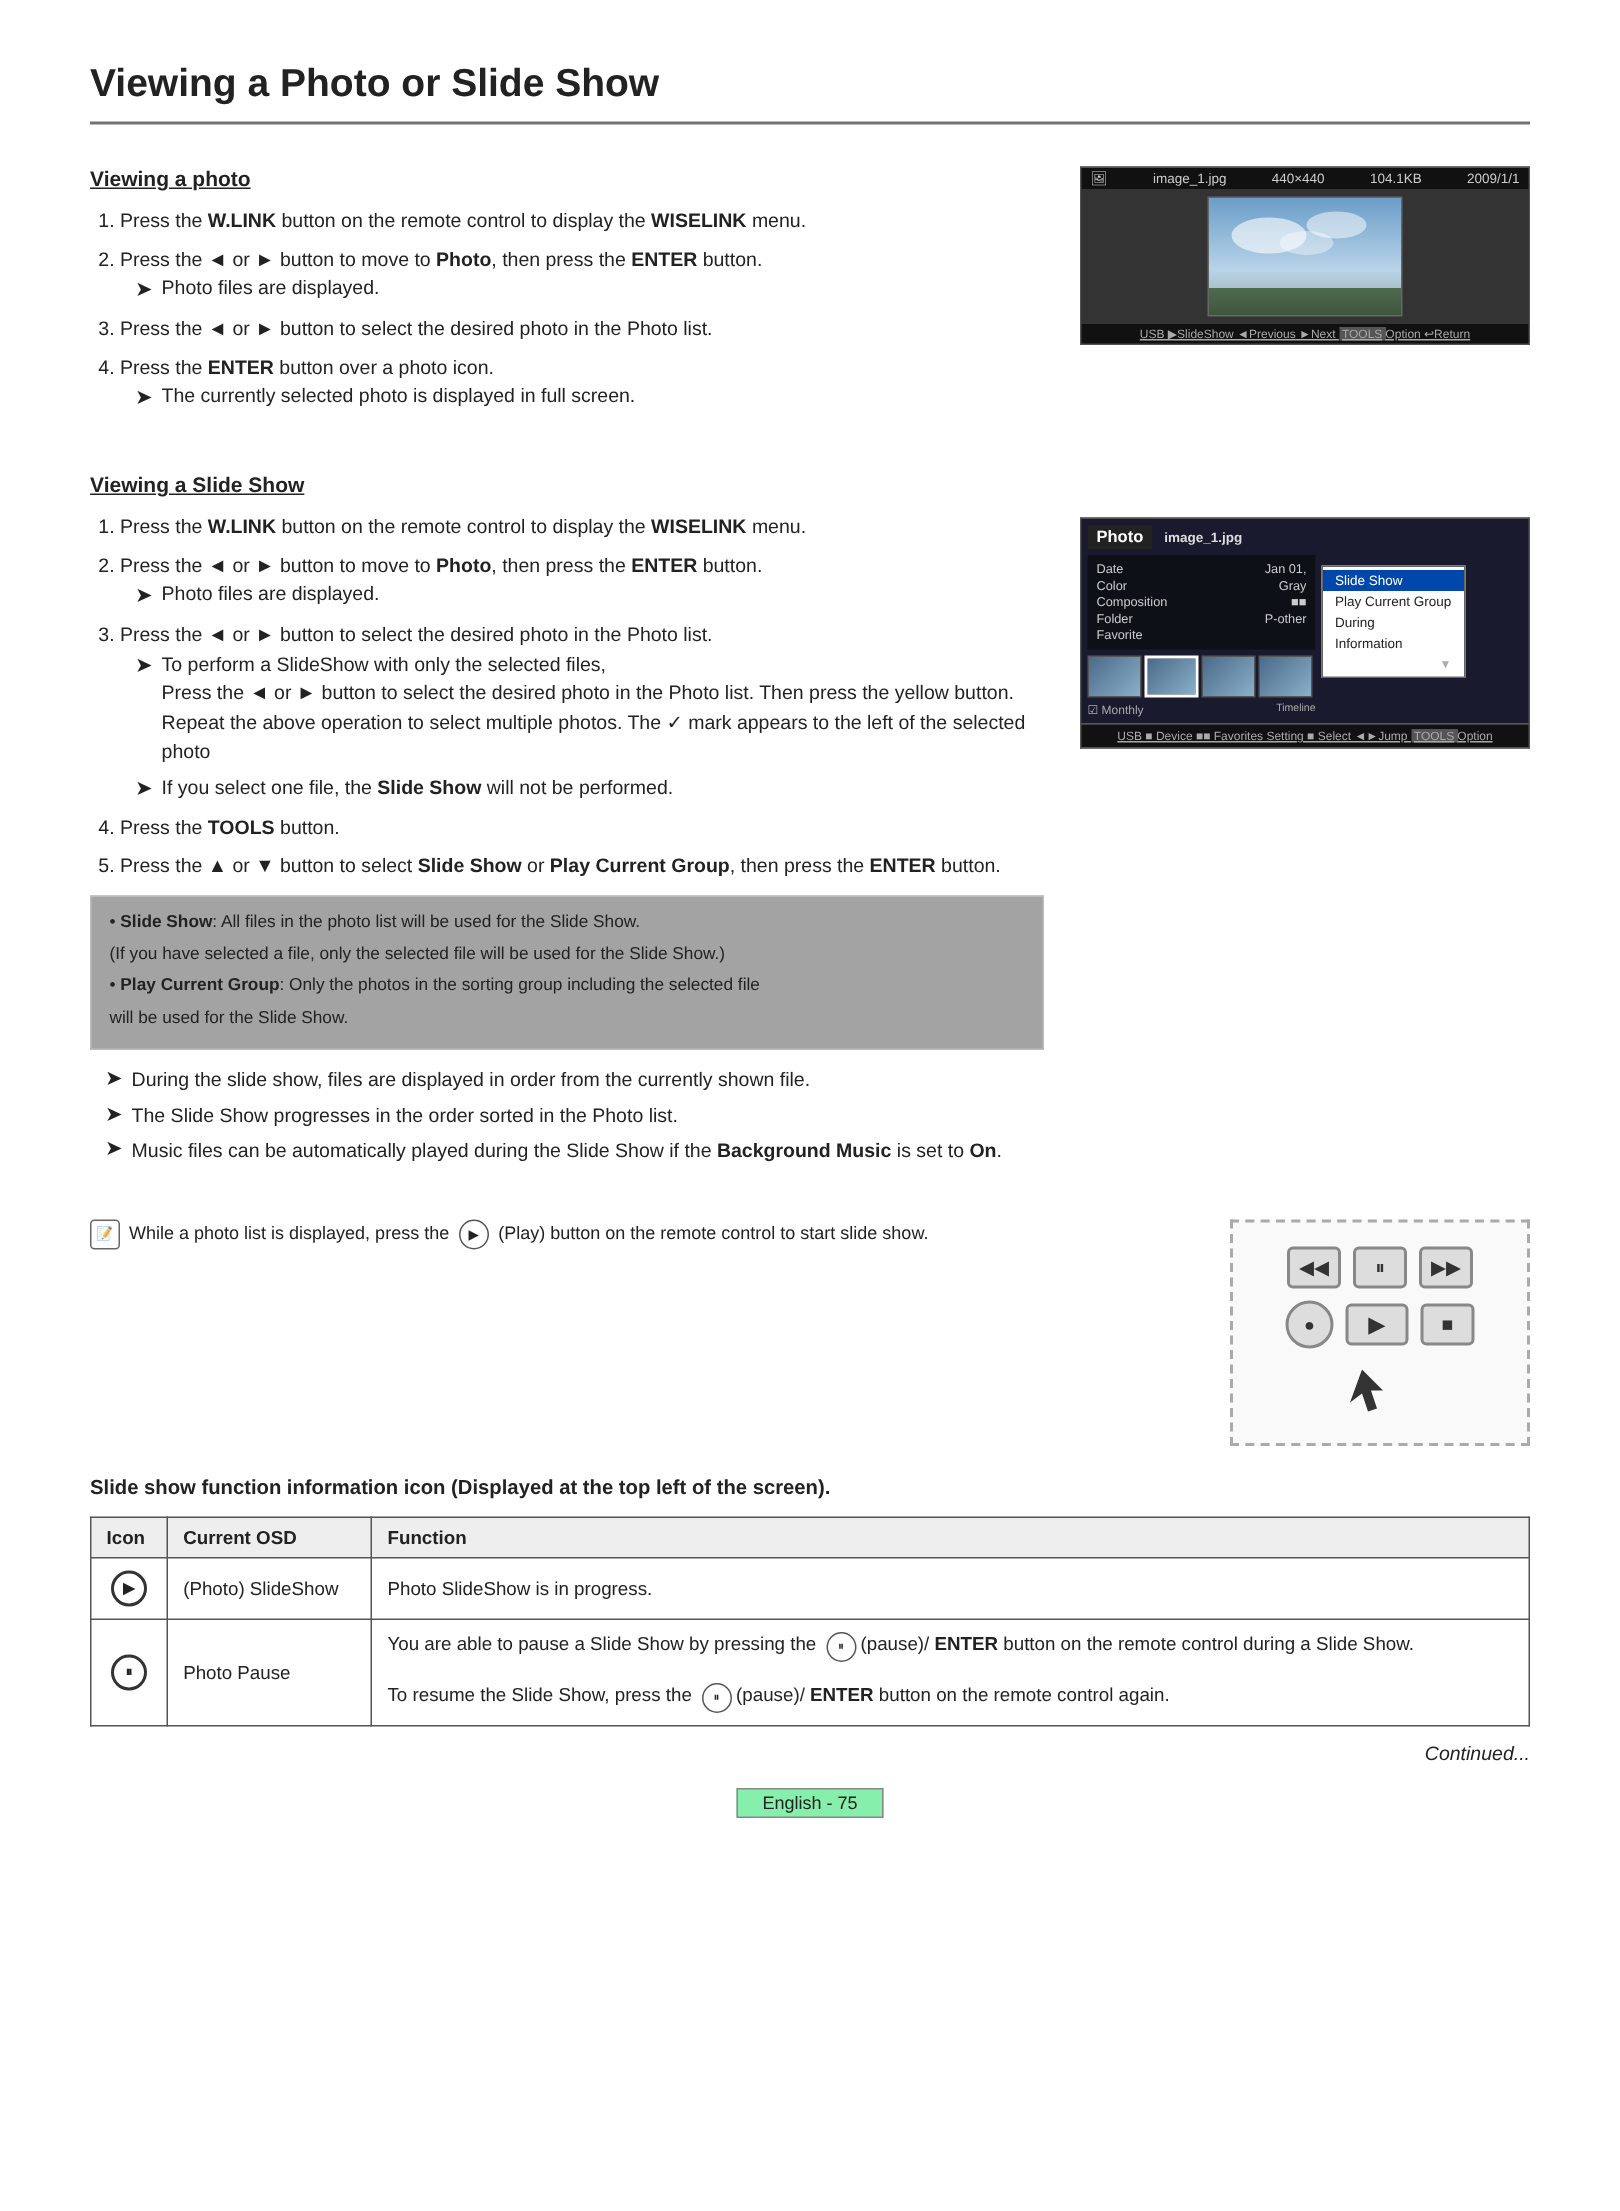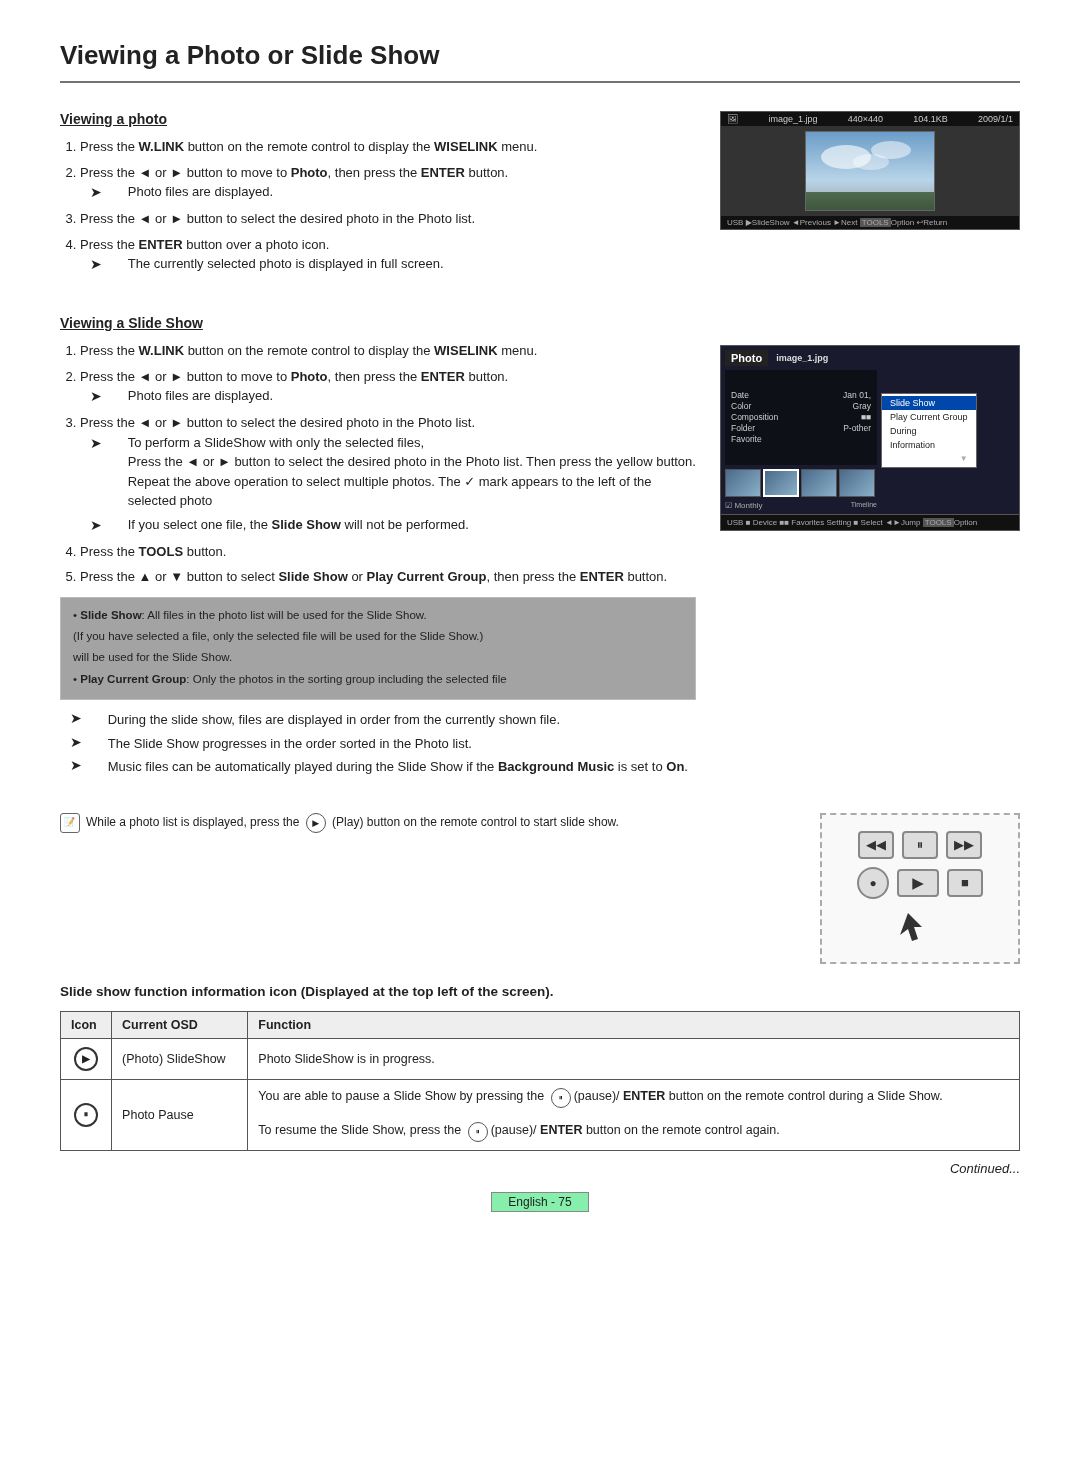--- a/index.html
+++ b/index.html
@@ -51,21 +51,20 @@
       margin-bottom: 4px;
       padding-left: 10px;
     }
     .arrow-sym {
       margin-right: 6px;
       font-size: 14px;
     }
     .arrow-text {
       flex: 1;
       line-height: 1.5;
-      margin-left: 20px;
     }
     .note-box {
       border: 1px solid #bbb;
       background: #a3a3a3;
       padding: 8px 12px;
       margin: 10px 0;
       font-size: 11.5px;
       line-height: 1.6;
     }
     .note-box p {
@@ -111,21 +110,22 @@
       bottom: 0; left: 0; right: 0;
       height: 30px;
       background: linear-gradient(180deg, transparent, rgba(0,0,0,0.3));
     }
     .screen-bottom-bar {
       background: #111;
       padding: 2px 6px;
       font-size: 8px;
       color: #aaa;
       display: flex;
-      justify-content: flex-start;
+      justify-content: center;
+      text-decoration: underline;
     }
     
     .photo-menu-screen {
       border: 1px solid #555;
       background: #1a1a2e;
       color: #fff;
       font-size: 10px;
       overflow: hidden;
       display: flex;
     }
@@ -139,21 +139,21 @@
       font-weight: bold;
       color: #fff;
       margin-bottom: 4px;
       display: flex;
       gap: 8px;
       align-items: center;
     }
     .photo-info-panel {
       background: #0d1117;
       flex: 1;
-      padding: 20px 6px;
+      padding: 4px 6px;
       font-size: 8.5px;
     }
     .photo-info-row {
       display: flex;
       justify-content: space-between;
       margin-bottom: 1px;
       color: #ccc;
     }
     .context-menu {
       background: #fff;
@@ -387,22 +387,22 @@
           <span class="arrow-sym">➤</span>
           <span class="arrow-text">If you select one file, the <span class="bold">Slide Show</span> will not be performed.</span>
         </div>
       </li>
       <li>Press the <span class="bold">TOOLS</span> button.</li>
       <li>Press the ▲ or ▼ button to select <span class="bold">Slide Show</span> or <span class="bold">Play Current Group</span>, then press the <span class="bold">ENTER</span> button.</li>
     </ol>
     <div class="note-box">
       <p>• <span class="bold">Slide Show</span>: All files in the photo list will be used for the Slide Show.</p>
       <p>(If you have selected a file, only the selected file will be used for the Slide Show.)</p>
+      <p>• <span class="bold">Play Current Group</span>: Only the photos in the sorting group including the selected file</p>
       <p>will be used for the Slide Show.</p>
-      <p>• <span class="bold">Play Current Group</span>: Only the photos in the sorting group including the selected file</p>
     </div>
     <div class="arrow-item" style="margin-top:10px">
       <span class="arrow-sym">➤</span>
       <span class="arrow-text">During the slide show, files are displayed in order from the currently shown file.</span>
     </div>
     <div class="arrow-item">
       <span class="arrow-sym">➤</span>
       <span class="arrow-text">The Slide Show progresses in the order sorted in the Photo list.</span>
     </div>
     <div class="arrow-item">

